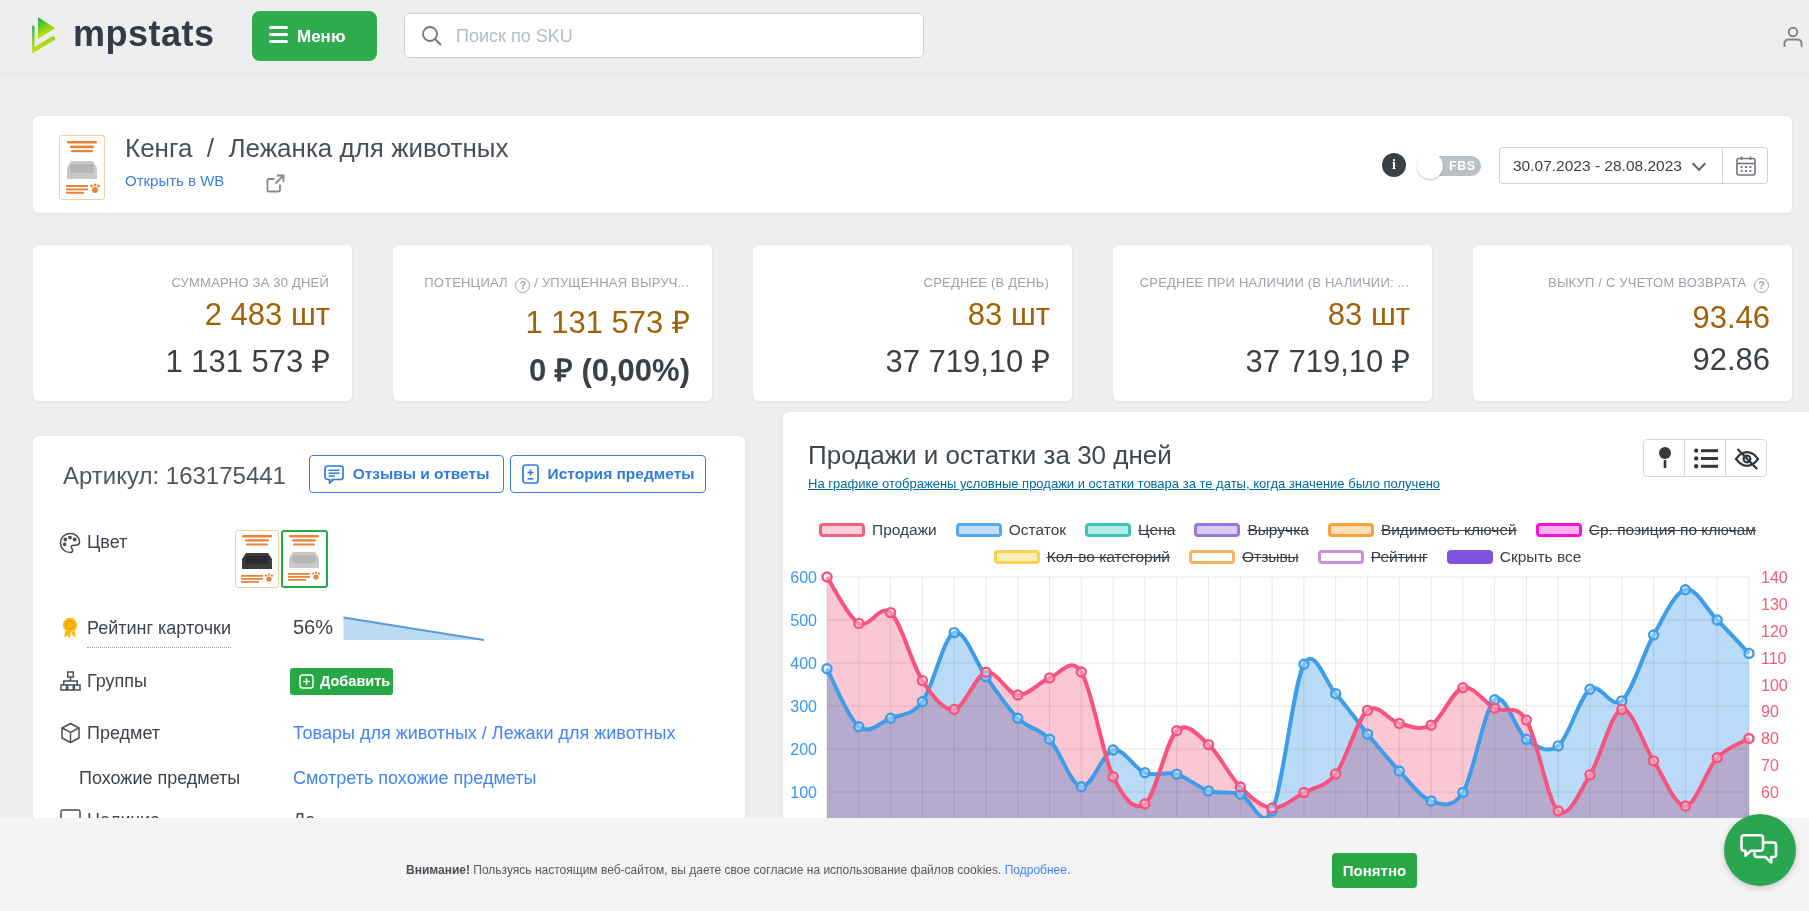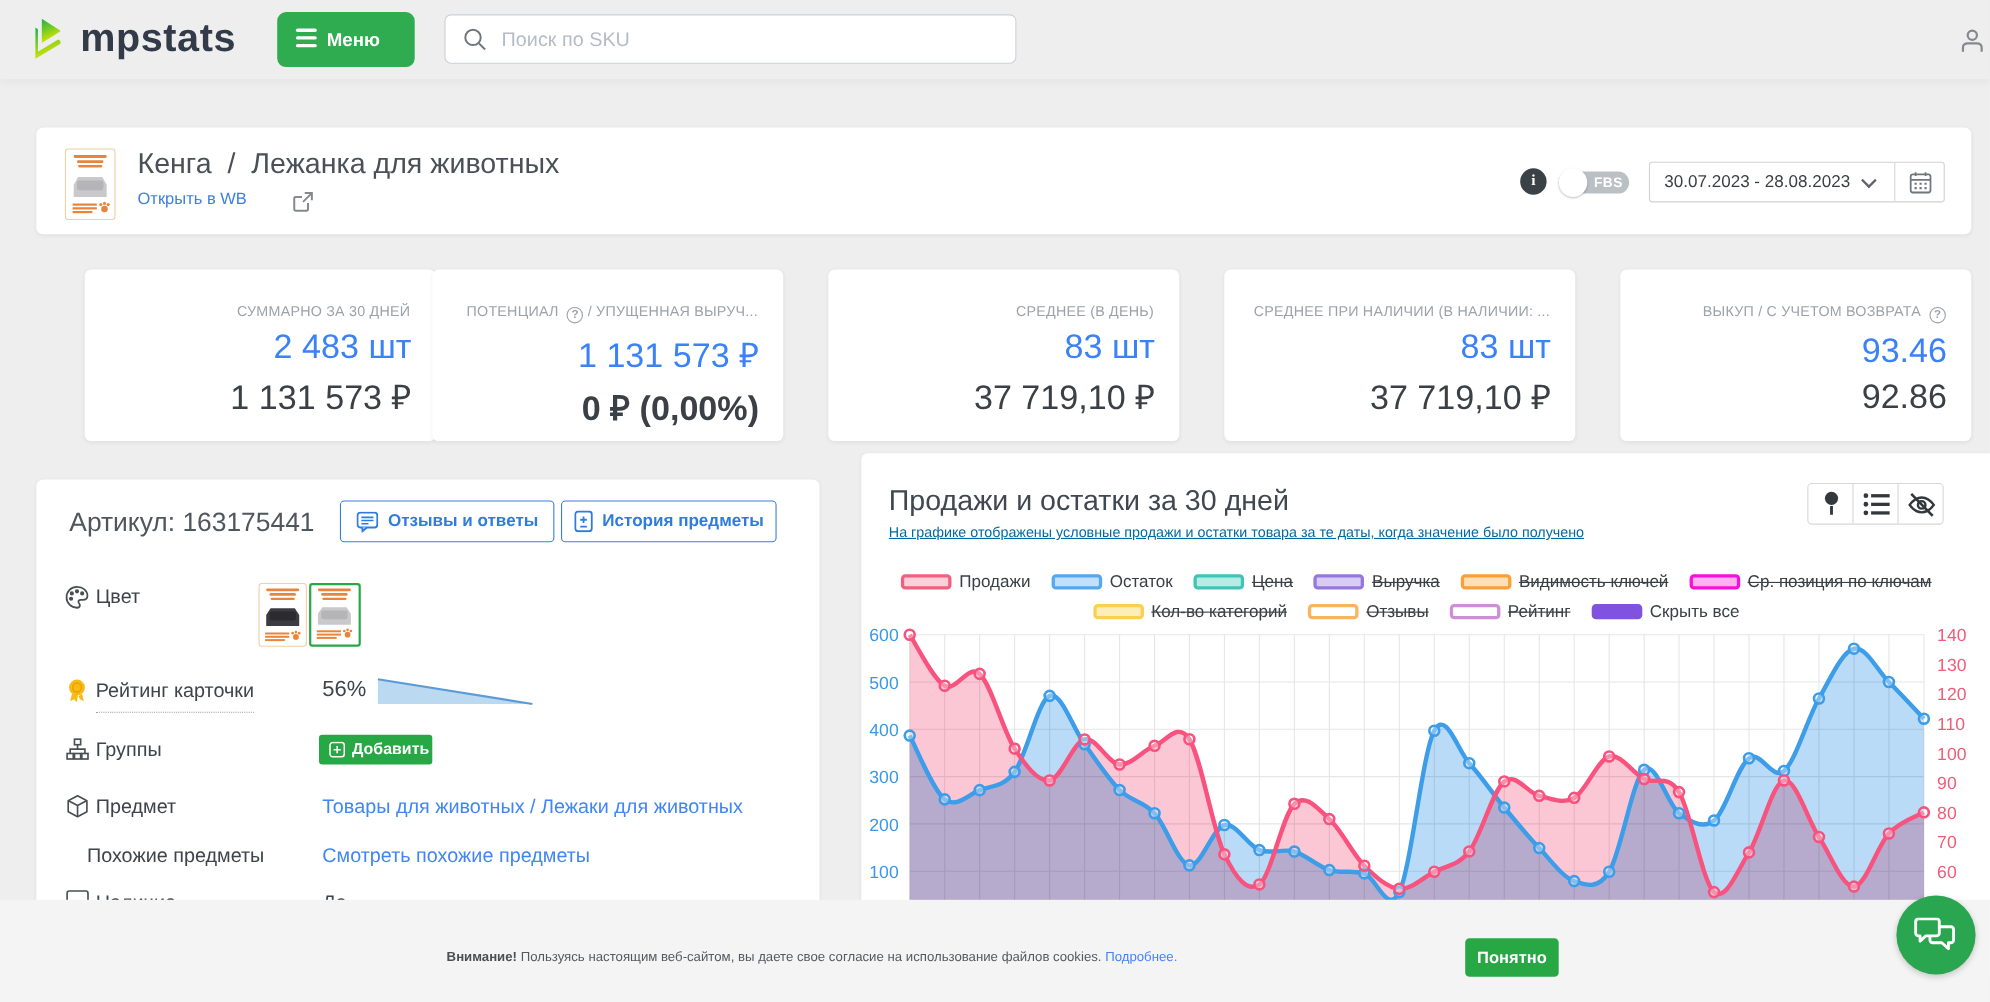--- a/index.html
+++ b/index.html
@@ -31,21 +31,21 @@
 #fbs .knob { position:absolute; left:0px; top:-3px; width:26px; height:26px; background:#fff; border-radius:50%; box-shadow:0 1px 2px rgba(0,0,0,0.25); }
 #fbs .lbl { position:absolute; left:32px; top:3px; color:#fff; font-size:12.5px; font-weight:700; letter-spacing:0.5px; }
 #datebox { position:absolute; left:1466px; top:31px; width:269px; height:37px; background:#fff; border:1px solid #d2d2d2; border-radius:3px; }
 #datebox .txt { position:absolute; left:13px; top:9px; font-size:15.5px; color:#3b3f44; }
 #datebox .chev { position:absolute; left:194px; top:11px; width:10px; height:10px; border-right:2px solid #5f6368; border-bottom:2px solid #5f6368; transform:rotate(45deg); }
 #datebox .sep { position:absolute; left:222px; top:0; width:1px; height:35px; background:#d8d8d8; }
 
 
 .stat { top:245px; height:156px; width:319px; text-align:right; }
 .stat .lb { margin:30px 23px 0 0; font-size:13px; color:#9da2a8; letter-spacing:0.2px; white-space:nowrap; }
-.stat .v1 { margin:7px 22px 0 0; font-size:31px; color:#3b82f6; }
+.stat .v1 { margin:7px 22px 0 0; font-size:31px; color:#a16207; }
 .stat .v2 { margin:6px 22px 0 0; font-size:31px; color:#3b4046; }
 .qm { display:inline-block; width:15px; height:15px; border:1.5px solid #9da2a8; border-radius:50%; font-size:10.5px; line-height:13px; text-align:center; vertical-align:-2px; font-weight:700; }
 
 
 #dcard { left:33px; top:436px; width:712px; height:475px; }
 #artk { position:absolute; left:30px; top:26px; font-size:24px; color:#4f565c; }
 .bbtn { position:absolute; top:19px; height:38px; border:1px solid #3b7ddd; border-radius:4px; background:#fff; color:#2f7cdc; font-size:15.5px; font-weight:700; display:flex; align-items:center; justify-content:center; gap:9px; }
 .drow { position:absolute; left:54px; font-size:18px; color:#3e444a; }
 .dval { position:absolute; left:260px; font-size:18px; }
 a.lnk { color:#4285f4; text-decoration:none; }
@@ -149,21 +149,21 @@
           <line x1="10" y1="12" x2="12" y2="12"></line>
           <line x1="14.5" y1="12" x2="16.5" y2="12"></line>
           <line x1="5.5" y1="16" x2="7.5" y2="16"></line>
           <line x1="10" y1="16" x2="12" y2="16"></line>
           <line x1="14.5" y1="16" x2="16.5" y2="16"></line>
         </g>
       </svg>
   </div>
 </div>
 
-<div class="card stat" style="left:33px;margin-left:44px;">
+<div class="card stat" style="left:33px;">
   <div class="lb">СУММАРНО ЗА 30 ДНЕЙ</div>
   <div class="v1">2 483 шт</div>
   <div class="v2">1 131 573 ₽</div>
 </div>
 <div class="card stat" style="left:393px;">
   <div class="lb">ПОТЕНЦИАЛ &nbsp;<span class="qm">?</span> / УПУЩЕННАЯ ВЫРУЧ...</div>
   <div class="v1">1 131 573 ₽</div>
   <div class="v2" style="font-weight:700;">0 ₽ (0,00%)</div>
 </div>
 <div class="card stat" style="left:753px;">

